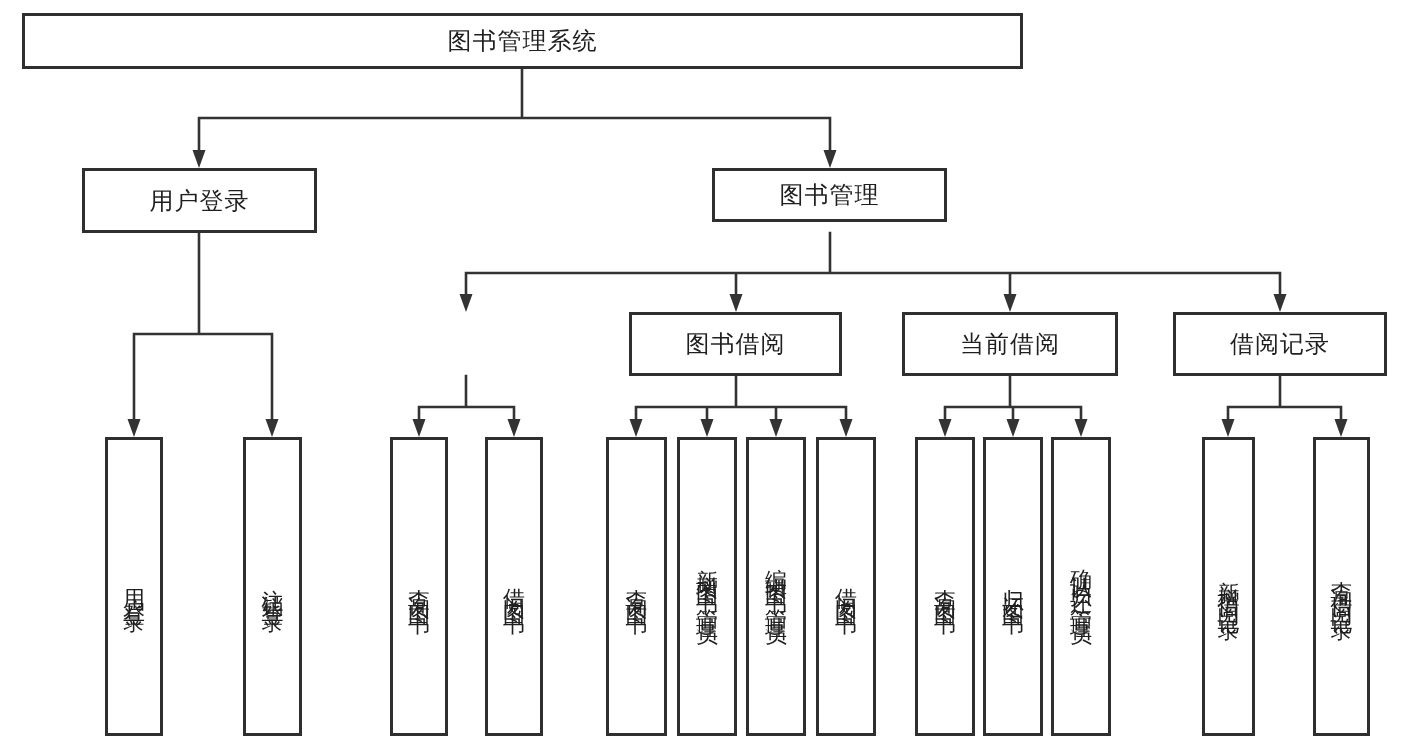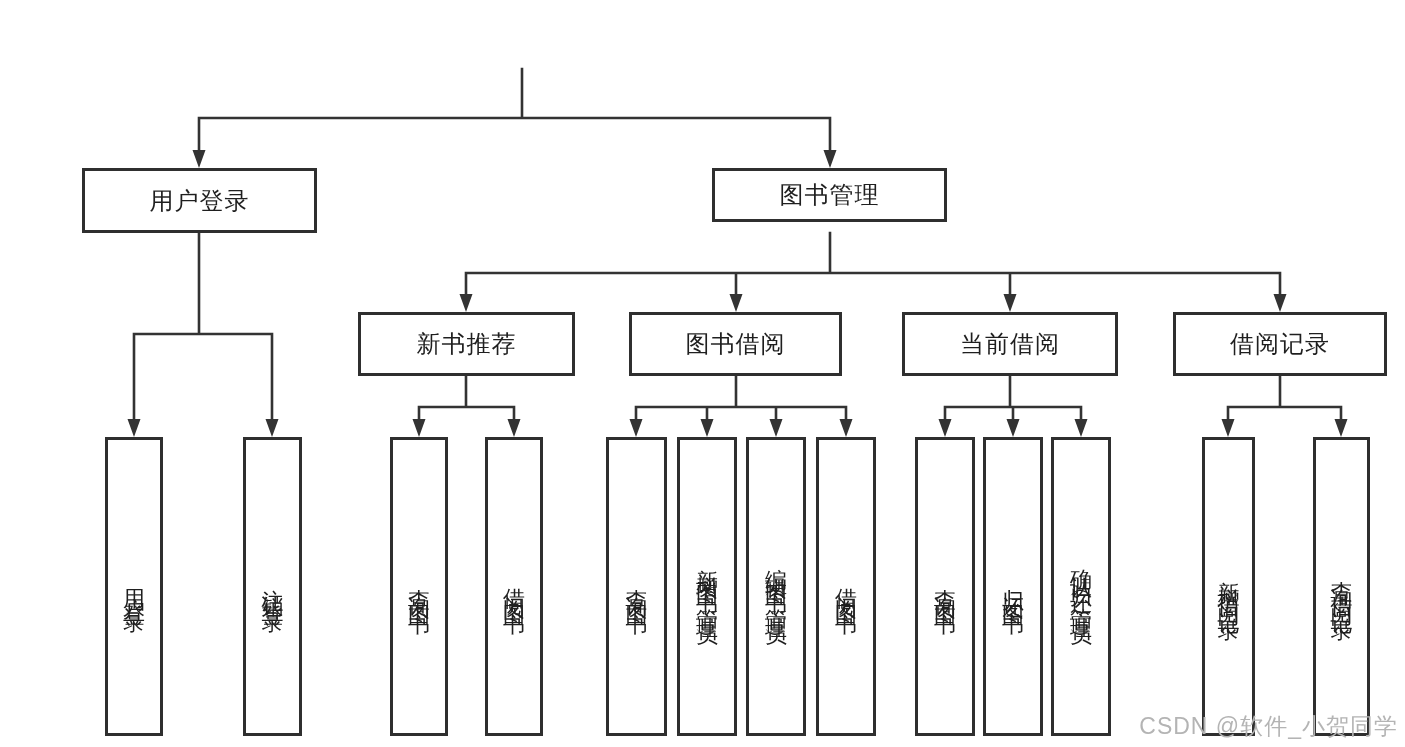--- a/index.html
+++ b/index.html
@@ -95,31 +95,31 @@
     <g>
       <path class="wire" d="M1010 376 V407 M945 407 H1081 M945 407 V421 M1013 407 V421 M1081 407 V421"></path>
       <path class="head" d="M938.5 419 L951.5 419 L945 437 Z M1006.5 419 L1019.5 419 L1013 437 Z M1074.5 419 L1087.5 419 L1081 437 Z"></path>
     </g>
     <g>
       <path class="wire" d="M1280 376 V407 M1228 407 H1341 M1228 407 V421 M1341 407 V421"></path>
       <path class="head" d="M1221.5 419 L1234.5 419 L1228 437 Z M1334.5 419 L1347.5 419 L1341 437 Z"></path>
     </g>
   </svg>
 
+  <div class="box h" style="left:22px;top:13px;width:1001px;height:56px">
+    <span>图书管理系统</span>
+  </div>
 
   <div class="box h" style="left:82px;top:168px;width:235px;height:65px">
     <span>用户登录</span>
   </div>
   <div class="box h" style="left:712px;top:168px;width:235px;height:54px">
     <span>图书管理</span>
   </div>
 
-  <div class="box h" style="left:358px;top:312px;width:217px;height:64px">
-    <span>新书推荐</span>
-  </div>
   <div class="box h" style="left:629px;top:312px;width:213px;height:64px">
     <span>图书借阅</span>
   </div>
   <div class="box h" style="left:902px;top:312px;width:216px;height:64px">
     <span>当前借阅</span>
   </div>
   <div class="box h" style="left:1173px;top:312px;width:214px;height:64px">
     <span>借阅记录</span>
   </div>
 
@@ -160,15 +160,14 @@
     <span>确认归还（管理员）</span>
   </div>
 
   <div class="box v" style="left:1202px;top:437px;width:53px;height:299px">
     <span>新增借阅记录</span>
   </div>
   <div class="box v" style="left:1313px;top:437px;width:57px;height:299px">
     <span>查询借阅记录</span>
   </div>
 
-  <div class="watermark">CSDN @软件_小贺同学</div>
 
 </div>
 
 </body></html>

